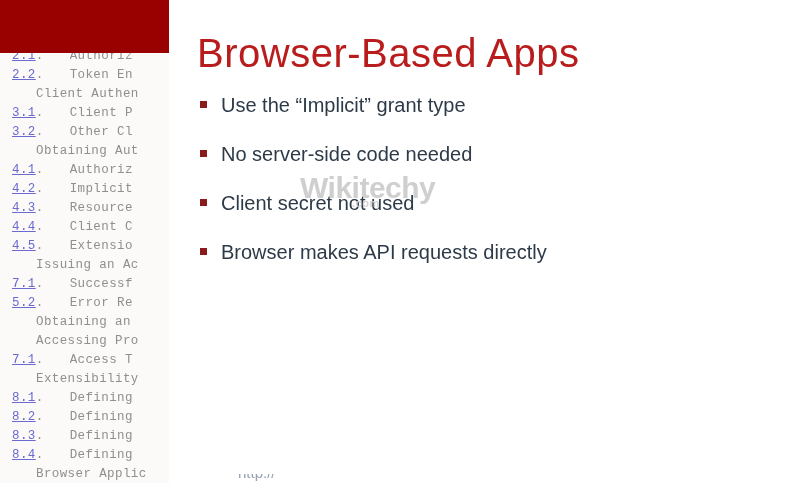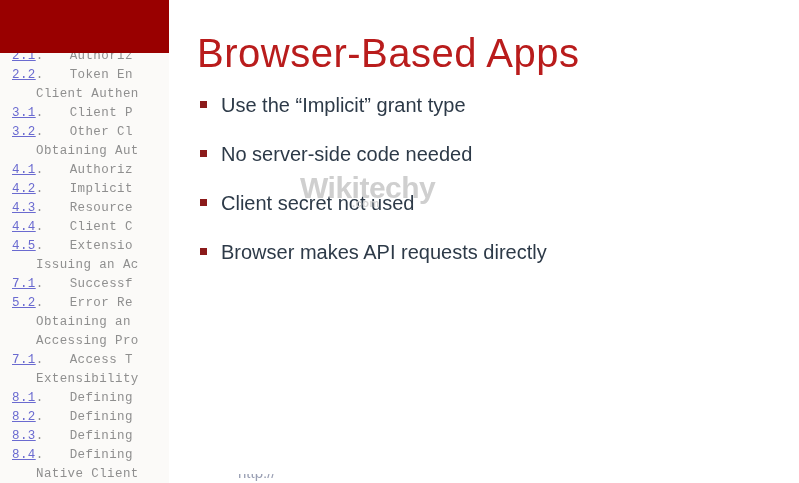--- a/index.html
+++ b/index.html
@@ -214,21 +214,21 @@
         <div class="toc-row"><span class="toc-num">7.1</span><span class="toc-dot">.</span><span class="toc-gap"></span><span class="toc-title">Successf</span></div>
         <div class="toc-row"><span class="toc-num">5.2</span><span class="toc-dot">.</span><span class="toc-gap"></span><span class="toc-title">Error Re</span></div>
         <div class="toc-row unnum"><span class="toc-title">Obtaining an</span></div>
         <div class="toc-row unnum"><span class="toc-title">Accessing Pro</span></div>
         <div class="toc-row"><span class="toc-num">7.1</span><span class="toc-dot">.</span><span class="toc-gap"></span><span class="toc-title">Access T</span></div>
         <div class="toc-row unnum"><span class="toc-title">Extensibility</span></div>
         <div class="toc-row"><span class="toc-num">8.1</span><span class="toc-dot">.</span><span class="toc-gap"></span><span class="toc-title">Defining</span></div>
         <div class="toc-row"><span class="toc-num">8.2</span><span class="toc-dot">.</span><span class="toc-gap"></span><span class="toc-title">Defining</span></div>
         <div class="toc-row"><span class="toc-num">8.3</span><span class="toc-dot">.</span><span class="toc-gap"></span><span class="toc-title">Defining</span></div>
         <div class="toc-row"><span class="toc-num">8.4</span><span class="toc-dot">.</span><span class="toc-gap"></span><span class="toc-title">Defining</span></div>
-        <div class="toc-row unnum"><span class="toc-title">Native Client</span></div>
+        <div class="toc-row unnum"><span class="toc-title">Browser Applic</span></div>
       </div>
     <div id="red-block"></div>
   </div>
 
   <div id="slide-title">Browser-Based Apps</div>
 
   <div id="watermark">
     <div id="watermark-main">Wikitechy</div>
     <div id="watermark-sub">.com</div>
   </div>

